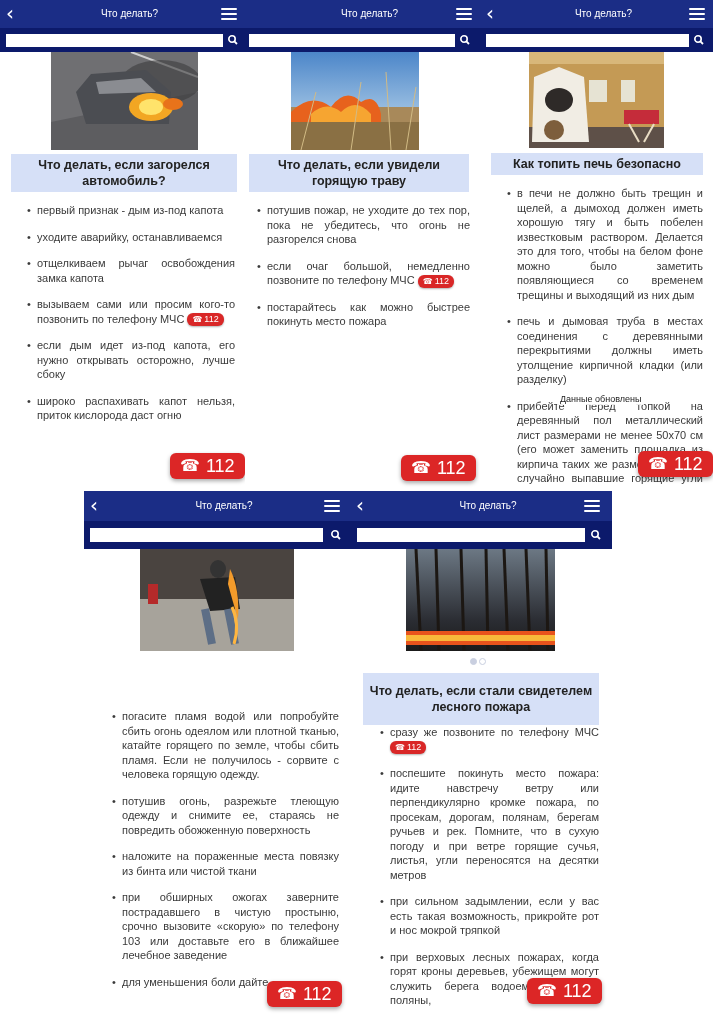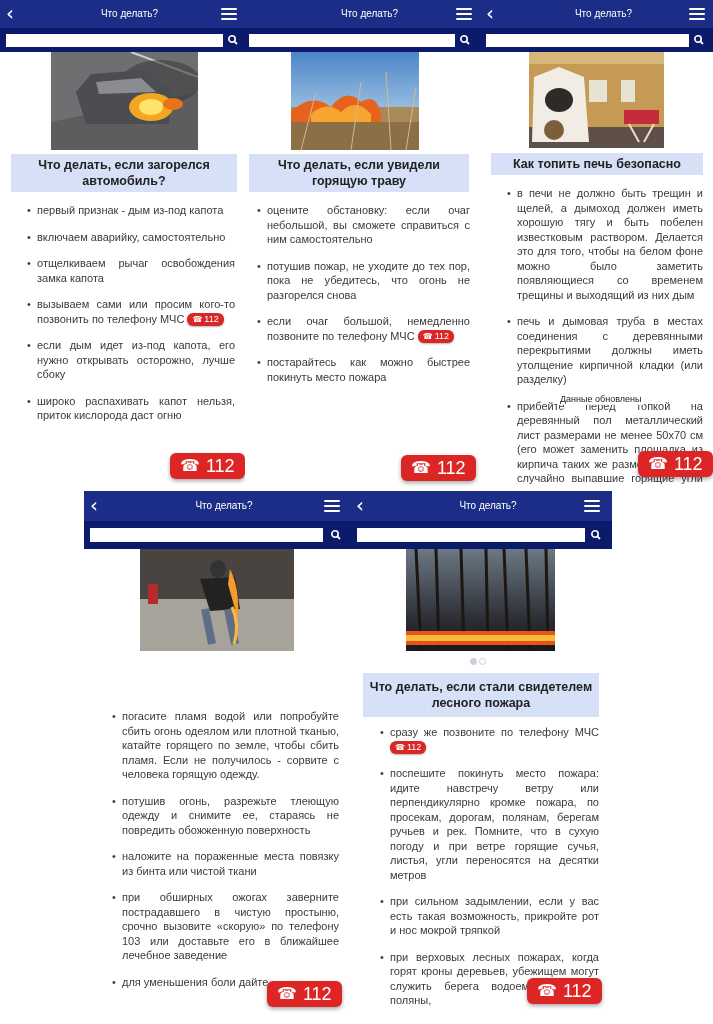--- a/index.html
+++ b/index.html
@@ -65,21 +65,21 @@
       <path d="M25 40 L40 22 L95 18 L120 40 L118 72 L35 72 Z" fill="#4b4d52"></path>
       <path d="M45 30 L90 26 L105 40 L48 42 Z" fill="#8a8c91"></path>
       <ellipse cx="100" cy="55" rx="22" ry="14" fill="#f2a623"></ellipse>
       <ellipse cx="100" cy="55" rx="12" ry="8" fill="#ffe36b"></ellipse>
       <ellipse cx="122" cy="52" rx="10" ry="6" fill="#e8731a"></ellipse>
     </svg>
   </div>
   <div class="heading" style="left:11px;top:154px;width:226px;height:38px;">Что делать, если загорелся автомобиль?</div>
   <ul class="items" style="left:27px;top:203px;width:208px;">
     <li><span>первый признак  - дым из-под капота</span></li>
-    <li><span>включаем  аварийку, самостоятельно</span></li>
+    <li><span>уходите  аварийку, останавливаемся</span></li>
     <li><span>отщелкиваем рычаг освобождения замка капота</span></li>
     <li><span>вызываем сами или просим кого-то позвонить по телефону МЧС</span> <span class="badge"><span class="ph">☎</span><span>112</span></span></li>
     <li><span>если дым идет из-под капота, его нужно открывать осторожно, лучше сбоку</span></li>
     <li><span>широко распахивать капот нельзя, приток кислорода даст огню</span></li>
   </ul>
   <div class="call-btn" style="left:170px;top:453px;">
     <span class="ph">☎</span>
       <span>112</span>
   </div>
 </div>
@@ -116,21 +116,20 @@
       <g stroke="#d2bb85" stroke-width="1">
           <line x1="10" y1="98" x2="25" y2="40"></line>
           <line x1="60" y1="98" x2="70" y2="30"></line>
           <line x1="100" y1="98" x2="95" y2="20"></line>
           <line x1="115" y1="98" x2="125" y2="35"></line>
         </g>
     </svg>
   </div>
   <div class="heading" style="left:4px;top:154px;width:220px;height:38px;">Что делать, если увидели горящую траву</div>
   <ul class="items" style="left:12px;top:203px;width:213px;">
-    <li><span>оцените обстановку: если очаг небольшой, вы сможете справиться с ним самостоятельно</span></li>
     <li><span>потушив пожар, не уходите до тех пор, пока не убедитесь, что огонь не разгорелся снова</span></li>
     <li><span>если очаг большой, немедленно позвоните по телефону МЧС</span> <span class="badge"><span class="ph">☎</span><span>112</span></span></li>
     <li><span>постарайтесь как можно быстрее покинуть место пожара</span></li>
   </ul>
   <div class="call-btn" style="left:156px;top:455px;">
     <span class="ph">☎</span>
       <span>112</span>
   </div>
 </div>
 
@@ -259,21 +258,21 @@
           <line x1="140" y1="0" x2="142" y2="102"></line>
         </g>
       <rect y="82" width="149" height="14" fill="#e8531c"></rect>
       <rect y="86" width="149" height="6" fill="#f8b93a"></rect>
     </svg>
   </div>
   <div class="dots" style="left:120px;top:167px;">
     <span class="on"></span>
     <span></span>
   </div>
-  <div class="heading" style="left:13px;top:182px;width:236px;height:44px;">Что делать, если стали свидетелем лесного пожара</div>
+  <div class="heading" style="left:13px;top:182px;width:236px;height:52px;">Что делать, если стали свидетелем лесного пожара</div>
   <ul class="items" style="left:30px;top:234px;width:219px;">
     <li><span>сразу же позвоните по телефону МЧС</span> <span class="badge"><span class="ph">☎</span><span>112</span></span></li>
     <li><span>поспешите покинуть место пожара: идите навстречу ветру или перпендикулярно кромке пожара, по просекам, дорогам, полянам, берегам ручьев и рек. Помните, что в сухую погоду и при ветре горящие сучья, листья, угли переносятся на десятки метров</span></li>
     <li><span>при сильном задымлении, если у вас есть такая возможность, прикройте рот и нос мокрой тряпкой</span></li>
     <li><span>при верховых лесных пожарах, когда горят кроны деревьев, убежищем могут служить берега водоемов, крупные поляны,</span></li>
   </ul>
   <div class="call-btn" style="left:177px;top:487px;">
     <span class="ph">☎</span>
       <span>112</span>
   </div>

